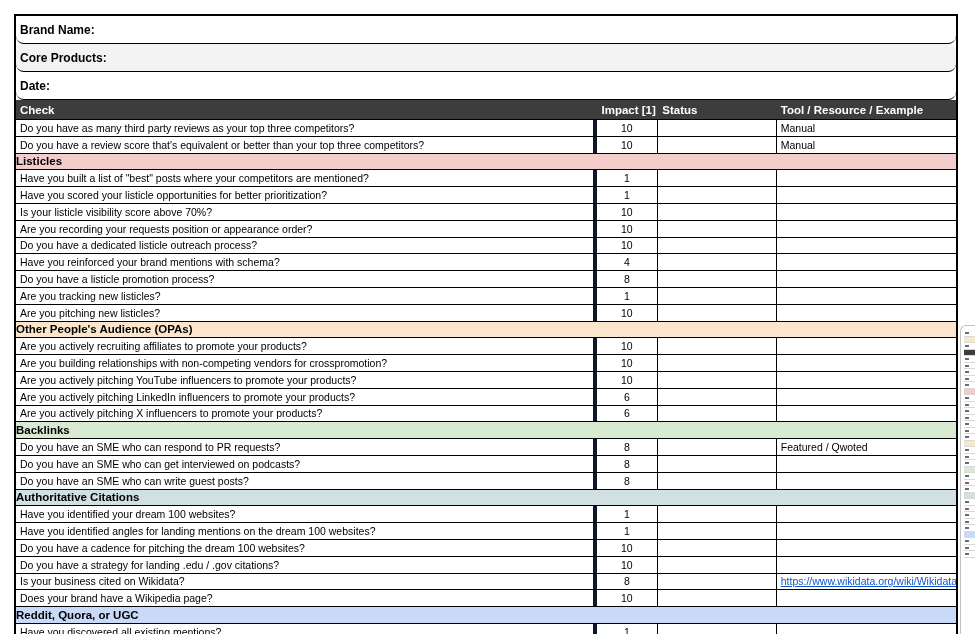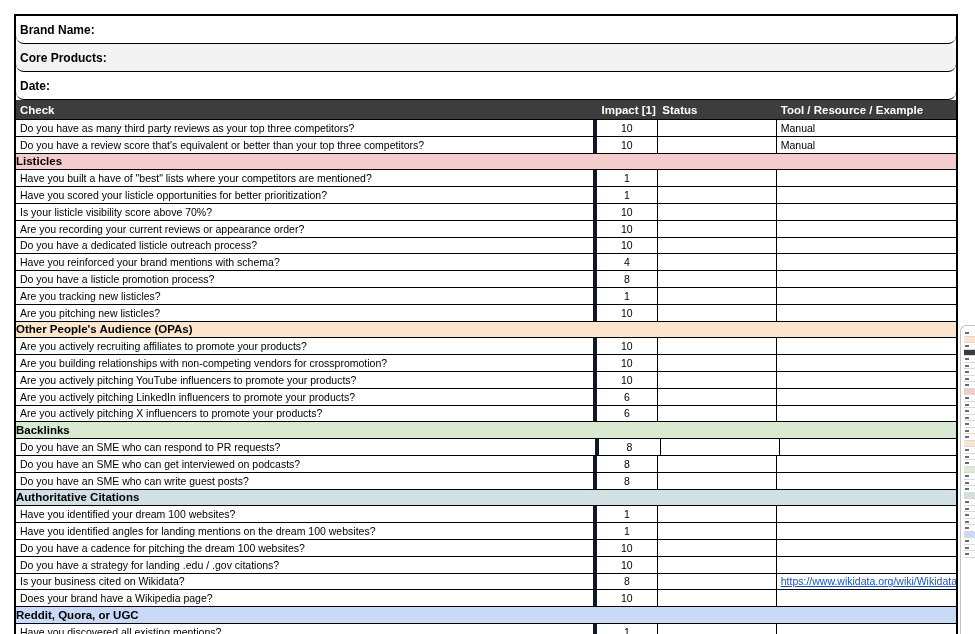--- a/index.html
+++ b/index.html
@@ -80,39 +80,39 @@
         <div class="row data-row">
           <div class="cell c-check">Do you have a review score that's equivalent or better than your top three competitors?</div>
           <div class="cell c-impact">10</div>
           <div class="cell c-status"></div>
           <div class="cell c-tool">Manual</div>
         </div>
         <div class="row section-row" style="background: rgb(244, 204, 204);">
           <div class="label">Listicles</div>
         </div>
         <div class="row data-row">
-          <div class="cell c-check">Have you built a have of "best" lists where your competitors are mentioned?</div>
+          <div class="cell c-check">Have you built a list of "best" posts where your competitors are mentioned?</div>
           <div class="cell c-impact">1</div>
           <div class="cell c-status"></div>
           <div class="cell c-tool"></div>
         </div>
         <div class="row data-row">
           <div class="cell c-check">Have you scored your listicle opportunities for better prioritization?</div>
           <div class="cell c-impact">1</div>
           <div class="cell c-status"></div>
           <div class="cell c-tool"></div>
         </div>
         <div class="row data-row">
           <div class="cell c-check">Is your listicle visibility score above 70%?</div>
           <div class="cell c-impact">10</div>
           <div class="cell c-status"></div>
           <div class="cell c-tool"></div>
         </div>
         <div class="row data-row">
-          <div class="cell c-check">Are you recording your current reviews or appearance order?</div>
+          <div class="cell c-check">Are you recording your requests position or appearance order?</div>
           <div class="cell c-impact">10</div>
           <div class="cell c-status"></div>
           <div class="cell c-tool"></div>
         </div>
         <div class="row data-row">
           <div class="cell c-check">Do you have a dedicated listicle outreach process?</div>
           <div class="cell c-impact">10</div>
           <div class="cell c-status"></div>
           <div class="cell c-tool"></div>
         </div>
@@ -173,20 +173,21 @@
           <div class="cell c-status"></div>
           <div class="cell c-tool"></div>
         </div>
         <div class="row section-row" style="background: rgb(217, 234, 211);">
           <div class="label">Backlinks</div>
         </div>
         <div class="row data-row">
           <div class="cell c-check">Do you have an SME who can respond to PR requests?</div>
           <div class="cell c-impact">8</div>
           <div class="cell c-status"></div>
+          <div class="cell c-tool">Featured / Qwoted</div>
         </div>
         <div class="row data-row">
           <div class="cell c-check">Do you have an SME who can get interviewed on podcasts?</div>
           <div class="cell c-impact">8</div>
           <div class="cell c-status"></div>
           <div class="cell c-tool"></div>
         </div>
         <div class="row data-row">
           <div class="cell c-check">Do you have an SME who can write guest posts?</div>
           <div class="cell c-impact">8</div>

